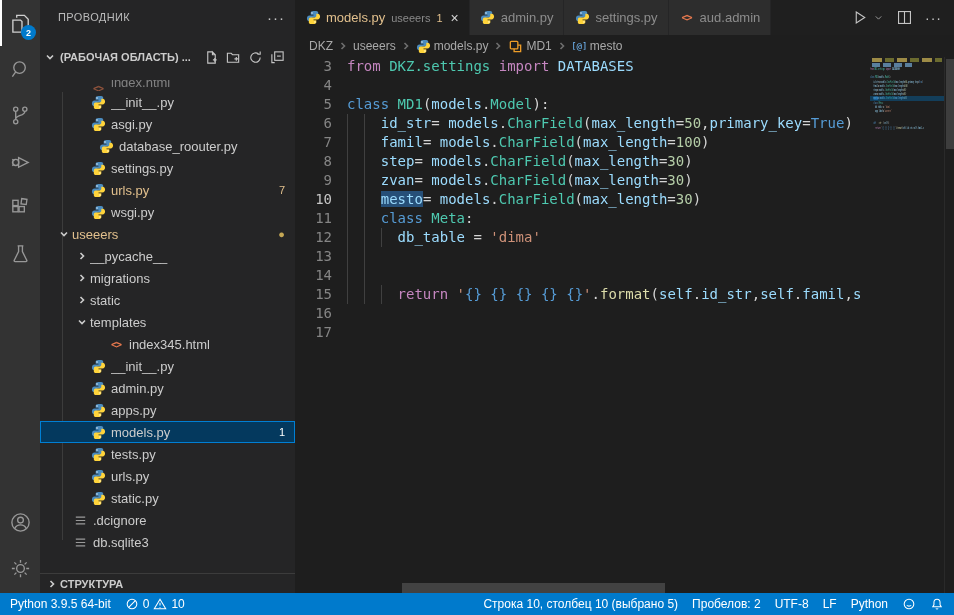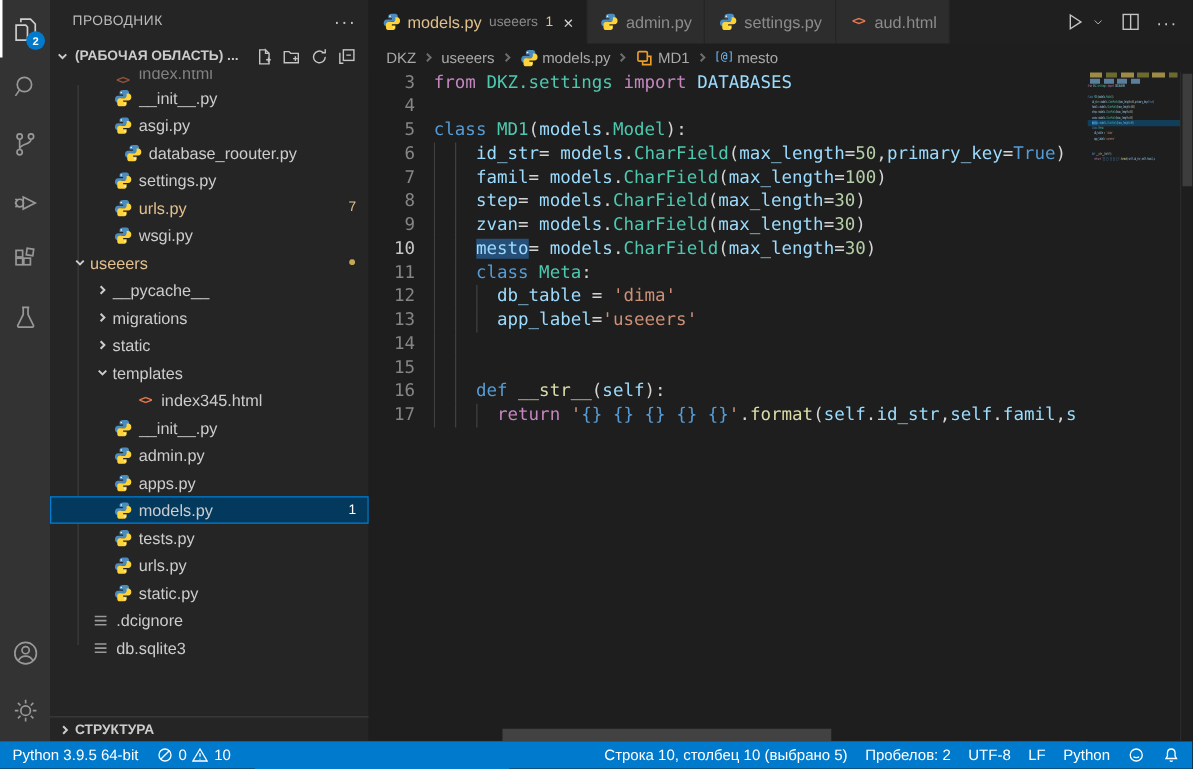--- a/index.html
+++ b/index.html
@@ -14,21 +14,21 @@
   .ab-item { width:40px; height:46px; display:flex; align-items:center; justify-content:center;
              position:relative; opacity:.65; cursor:pointer; }
   .ab-item.active { opacity:1; border-left:2px solid #ffffff; }
   .ab-item svg { width:23px; height:23px; stroke:#cfcfcf; fill:none; stroke-width:1.4; }
   .ab-badge { position:absolute; right:4px; bottom:6px; background:#007acc; color:#fff;
               border-radius:50%; width:15px; height:15px; font-size:9px; display:flex;
               align-items:center; justify-content:center; font-weight:bold; }
   .ab-bottom { display:flex; flex-direction:column; width:100%; margin-bottom:2px; }
 
   
-  .sidebar { width:255px; background:#252526; display:flex; flex-direction:column; min-height:0; }
+  .sidebar { width:255px; background:#252526; display:flex; flex-direction:column; min-height:0;gap:12px; }
   .sb-title { height:34px; display:flex; align-items:center; padding:0 10px 0 18px;
               font-size:11px; color:#bbbbbb; letter-spacing:.4px; }
   .sb-title .grow { flex:1; }
   .sb-more { color:#c5c5c5; font-size:15px; letter-spacing:1px; cursor:pointer; }
   .sb-section { height:22px; display:flex; align-items:center; padding:0 6px 0 2px;
                 font-size:11px; font-weight:bold; color:#cccccc; }
   .sb-section .lbl { margin-left:2px; white-space:nowrap; overflow:hidden; flex:1; }
   .sb-acts { display:flex; gap:7px; align-items:center; margin-right:4px; }
   .sb-acts svg { width:15px; height:15px; stroke:#c5c5c5; fill:none; stroke-width:1.2; cursor:pointer; }
   .twisty { width:16px; height:16px; display:inline-flex; align-items:center; justify-content:center; flex:none; }
@@ -461,21 +461,21 @@
                   <path fill="#4B8BBE" d="M8 1C6 1 5 1.8 5 3v2h3v.9H3.6C2.1 5.9 1 7.2 1 9s1.1 3 2.6 3H5v-1.9c0-1.4 1.2-2.2 2.5-2.2H11c1.1 0 2-.9 2-2V3c0-1.2-1-2-2-2H8z"></path>
                   <path fill="#FFD43B" d="M8 15c2 0 3-.8 3-2v-2H8v-.9h4.4c1.5 0 2.6-1.3 2.6-3.1s-1.1-3-2.6-3H11v1.9c0 1.4-1.2 2.2-2.5 2.2H5c-1.1 0-2 .9-2 2V13c0 1.2 1 2 2 2h3z"></path>
                   <circle cx="6.4" cy="3.2" r=".7" fill="#fff"></circle>
                   <circle cx="9.6" cy="12.8" r=".7" fill="#fff"></circle>
                 </svg>
               </span>
               <span class="tab-label">settings.py</span>
             </div>
             <div class="tab">
               <span class="fico htmlico">&lt;&gt;</span>
-              <span class="tab-label">aud.html</span>
+              <span class="tab-label">aud.admin</span>
             </div>
           </span>
         <span class="tab-spacer"></span>
         <span class="editor-actions">
           <svg viewBox="0 0 20 20">
               <path d="M5 3.5 L15 10 L5 16.5 Z"></path>
             </svg>
           <svg viewBox="0 0 20 20" style="width:11px;margin-left:-8px">
               <path d="M5 8 l5 5 5-5"></path>
             </svg>
@@ -561,24 +561,22 @@
               <div class="cl"><span style="color: rgb(197, 134, 192);">from </span><span style="color: rgb(78, 201, 176);">DKZ.settings</span><span style="color: rgb(197, 134, 192);"> import </span><span style="color: rgb(156, 220, 254);">DATABASES</span></div>
               <div class="cl"></div>
               <div class="cl"><span style="color: rgb(86, 156, 214);">class </span><span style="color: rgb(78, 201, 176);">MD1</span><span style="color: rgb(212, 212, 212);">(</span><span style="color: rgb(156, 220, 254);">models</span><span style="color: rgb(212, 212, 212);">.</span><span style="color: rgb(78, 201, 176);">Model</span><span style="color: rgb(212, 212, 212);">):</span></div>
               <div class="cl"><span class="g" style="left: 0ch;"></span><span class="g" style="left: 2ch;"></span>    <span style="color: rgb(156, 220, 254);">id_str</span><span style="color: rgb(212, 212, 212);">= </span><span style="color: rgb(156, 220, 254);">models</span><span style="color: rgb(212, 212, 212);">.</span><span style="color: rgb(78, 201, 176);">CharField</span><span style="color: rgb(212, 212, 212);">(</span><span style="color: rgb(156, 220, 254);">max_length</span><span style="color: rgb(212, 212, 212);">=</span><span style="color: rgb(181, 206, 168);">50</span><span style="color: rgb(212, 212, 212);">,</span><span style="color: rgb(156, 220, 254);">primary_key</span><span style="color: rgb(212, 212, 212);">=</span><span style="color: rgb(86, 156, 214);">True</span><span style="color: rgb(212, 212, 212);">)</span></div>
               <div class="cl"><span class="g" style="left: 0ch;"></span><span class="g" style="left: 2ch;"></span>    <span style="color: rgb(156, 220, 254);">famil</span><span style="color: rgb(212, 212, 212);">= </span><span style="color: rgb(156, 220, 254);">models</span><span style="color: rgb(212, 212, 212);">.</span><span style="color: rgb(78, 201, 176);">CharField</span><span style="color: rgb(212, 212, 212);">(</span><span style="color: rgb(156, 220, 254);">max_length</span><span style="color: rgb(212, 212, 212);">=</span><span style="color: rgb(181, 206, 168);">100</span><span style="color: rgb(212, 212, 212);">)</span></div>
               <div class="cl"><span class="g" style="left: 0ch;"></span><span class="g" style="left: 2ch;"></span>    <span style="color: rgb(156, 220, 254);">step</span><span style="color: rgb(212, 212, 212);">= </span><span style="color: rgb(156, 220, 254);">models</span><span style="color: rgb(212, 212, 212);">.</span><span style="color: rgb(78, 201, 176);">CharField</span><span style="color: rgb(212, 212, 212);">(</span><span style="color: rgb(156, 220, 254);">max_length</span><span style="color: rgb(212, 212, 212);">=</span><span style="color: rgb(181, 206, 168);">30</span><span style="color: rgb(212, 212, 212);">)</span></div>
               <div class="cl"><span class="g" style="left: 0ch;"></span><span class="g" style="left: 2ch;"></span>    <span style="color: rgb(156, 220, 254);">zvan</span><span style="color: rgb(212, 212, 212);">= </span><span style="color: rgb(156, 220, 254);">models</span><span style="color: rgb(212, 212, 212);">.</span><span style="color: rgb(78, 201, 176);">CharField</span><span style="color: rgb(212, 212, 212);">(</span><span style="color: rgb(156, 220, 254);">max_length</span><span style="color: rgb(212, 212, 212);">=</span><span style="color: rgb(181, 206, 168);">30</span><span style="color: rgb(212, 212, 212);">)</span></div>
               <div class="cl"><span class="g" style="left: 0ch;"></span><span class="g" style="left: 2ch;"></span>    <span class="selword" style="color: rgb(156, 220, 254);">mesto</span><span style="color: rgb(212, 212, 212);">= </span><span style="color: rgb(156, 220, 254);">models</span><span style="color: rgb(212, 212, 212);">.</span><span style="color: rgb(78, 201, 176);">CharField</span><span style="color: rgb(212, 212, 212);">(</span><span style="color: rgb(156, 220, 254);">max_length</span><span style="color: rgb(212, 212, 212);">=</span><span style="color: rgb(181, 206, 168);">30</span><span style="color: rgb(212, 212, 212);">)</span></div>
               <div class="cl"><span class="g" style="left: 0ch;"></span><span class="g" style="left: 2ch;"></span>    <span style="color: rgb(86, 156, 214);">class </span><span style="color: rgb(78, 201, 176);">Meta</span><span style="color: rgb(212, 212, 212);">:</span></div>
               <div class="cl"><span class="g" style="left: 0ch;"></span><span class="g" style="left: 2ch;"></span><span class="g" style="left: 4ch;"></span>      <span style="color: rgb(156, 220, 254);">db_table</span><span style="color: rgb(212, 212, 212);"> = </span><span style="color: rgb(206, 145, 120);">'dima'</span></div>
-              <div class="cl"><span class="g" style="left: 0ch;"></span><span class="g" style="left: 2ch;"></span><span class="g" style="left: 4ch;"></span>      <span style="color: rgb(156, 220, 254);">app_label</span><span style="color: rgb(212, 212, 212);">=</span><span style="color: rgb(206, 145, 120);">'useeers'</span></div>
               <div class="cl"><span class="g" style="left: 0ch;"></span><span class="g" style="left: 2ch;"></span></div>
               <div class="cl"><span class="g" style="left: 0ch;"></span><span class="g" style="left: 2ch;"></span></div>
-              <div class="cl"><span class="g" style="left: 0ch;"></span><span class="g" style="left: 2ch;"></span>    <span style="color: rgb(86, 156, 214);">def </span><span style="color: rgb(220, 220, 170);">__str__</span><span style="color: rgb(212, 212, 212);">(</span><span style="color: rgb(156, 220, 254);">self</span><span style="color: rgb(212, 212, 212);">):</span></div>
               <div class="cl"><span class="g" style="left: 0ch;"></span><span class="g" style="left: 2ch;"></span><span class="g" style="left: 4ch;"></span>      <span style="color: rgb(197, 134, 192);">return </span><span style="color: rgb(206, 145, 120);">'</span><span style="color: rgb(86, 156, 214);">{}</span><span style="color: rgb(206, 145, 120);"> </span><span style="color: rgb(86, 156, 214);">{}</span><span style="color: rgb(206, 145, 120);"> </span><span style="color: rgb(86, 156, 214);">{}</span><span style="color: rgb(206, 145, 120);"> </span><span style="color: rgb(86, 156, 214);">{}</span><span style="color: rgb(206, 145, 120);"> </span><span style="color: rgb(86, 156, 214);">{}</span><span style="color: rgb(206, 145, 120);">'</span><span style="color: rgb(212, 212, 212);">.</span><span style="color: rgb(220, 220, 170);">format</span><span style="color: rgb(212, 212, 212);">(</span><span style="color: rgb(156, 220, 254);">self</span><span style="color: rgb(212, 212, 212);">.</span><span style="color: rgb(156, 220, 254);">id_str</span><span style="color: rgb(212, 212, 212);">,</span><span style="color: rgb(156, 220, 254);">self</span><span style="color: rgb(212, 212, 212);">.</span><span style="color: rgb(156, 220, 254);">famil</span><span style="color: rgb(212, 212, 212);">,</span><span style="color: rgb(156, 220, 254);">s</span></div>
             </div>
           <div class="hscroll"></div>
         </div>
         <div class="minimap">
           <div class="mini-extra"></div>
           <div class="mini-extra r2"></div>
           <div id="minimap-content">
               <div class="cl"><span style="color: rgb(197, 134, 192);">from </span><span style="color: rgb(78, 201, 176);">DKZ.settings</span><span style="color: rgb(197, 134, 192);"> import </span><span style="color: rgb(156, 220, 254);">DATABASES</span></div>
               <div class="cl"></div>

